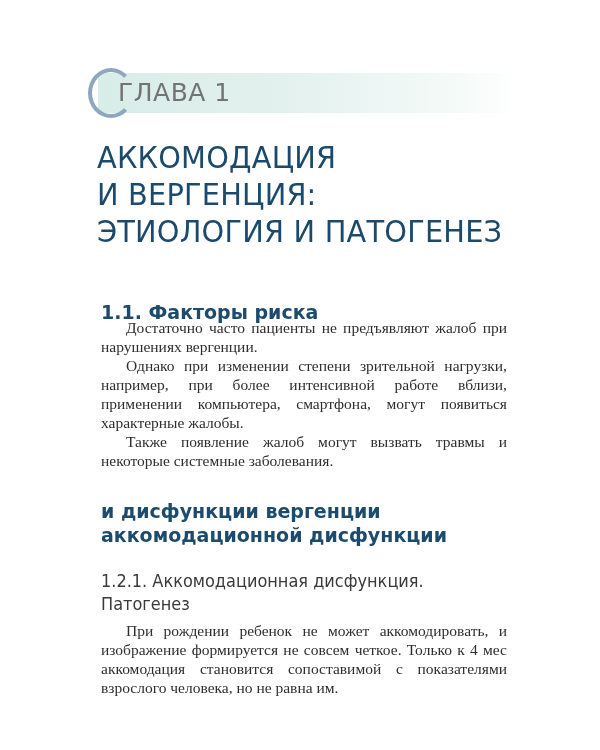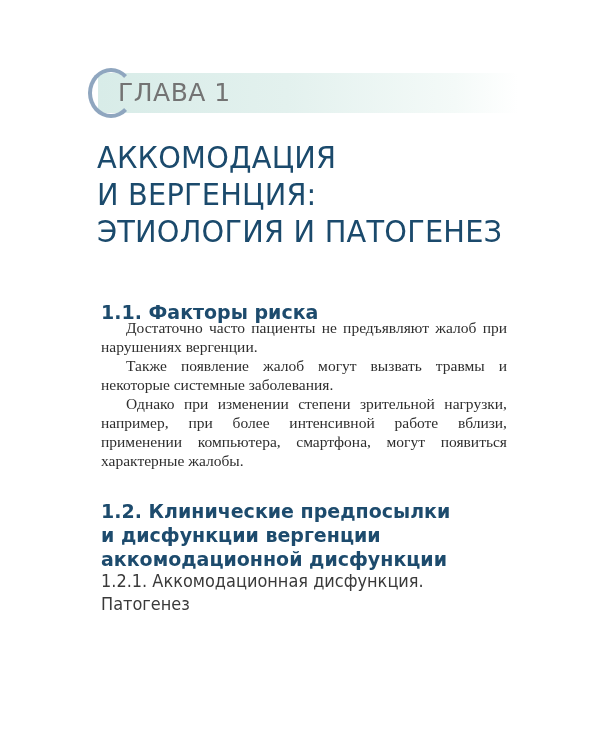--- a/index.html
+++ b/index.html
@@ -43,29 +43,31 @@
   <div class="main-title">
     <div>АККОМОДАЦИЯ</div>
     <div>И ВЕРГЕНЦИЯ:</div>
     <div>ЭТИОЛОГИЯ И ПАТОГЕНЕЗ</div>
   </div>
 
   <div class="h2 sec11">1.1. Факторы риска</div>
 
   <div class="body-text sec11">
     <p>Достаточно часто пациенты не предъявляют жалоб при нарушениях вергенции.</p>
+    <p>Однако при изменении степени зрительной нагрузки, например, при более интенсивной работе вблизи, применении компьютера, смартфона, могут появиться характерные жалобы.</p>
     <p>Также появление жалоб могут вызвать травмы и некоторые системные заболевания.</p>
-    <p>Однако при изменении степени зрительной нагрузки, например, при более интенсивной работе вблизи, применении компьютера, смартфона, могут появиться характерные жалобы.</p>
   </div>
 
   <div class="h2 sec12">
-    <div>1.2. Клинические предпосылки</div>
     <div>и дисфункции вергенции</div>
     <div>аккомодационной дисфункции</div>
   </div>
 
   <div class="h3">
     <div>1.2.1. Аккомодационная дисфункция.</div>
     <div>Патогенез</div>
   </div>
 
+  <div class="body-text sec121">
+    <p>При рождении ребенок не может аккомодировать, и изображение формируется не совсем четкое. Только к 4 мес аккомодация становится сопоставимой с показателями взрослого человека, но не равна им.</p>
+  </div>
 
 </div>
 
 </body></html>

